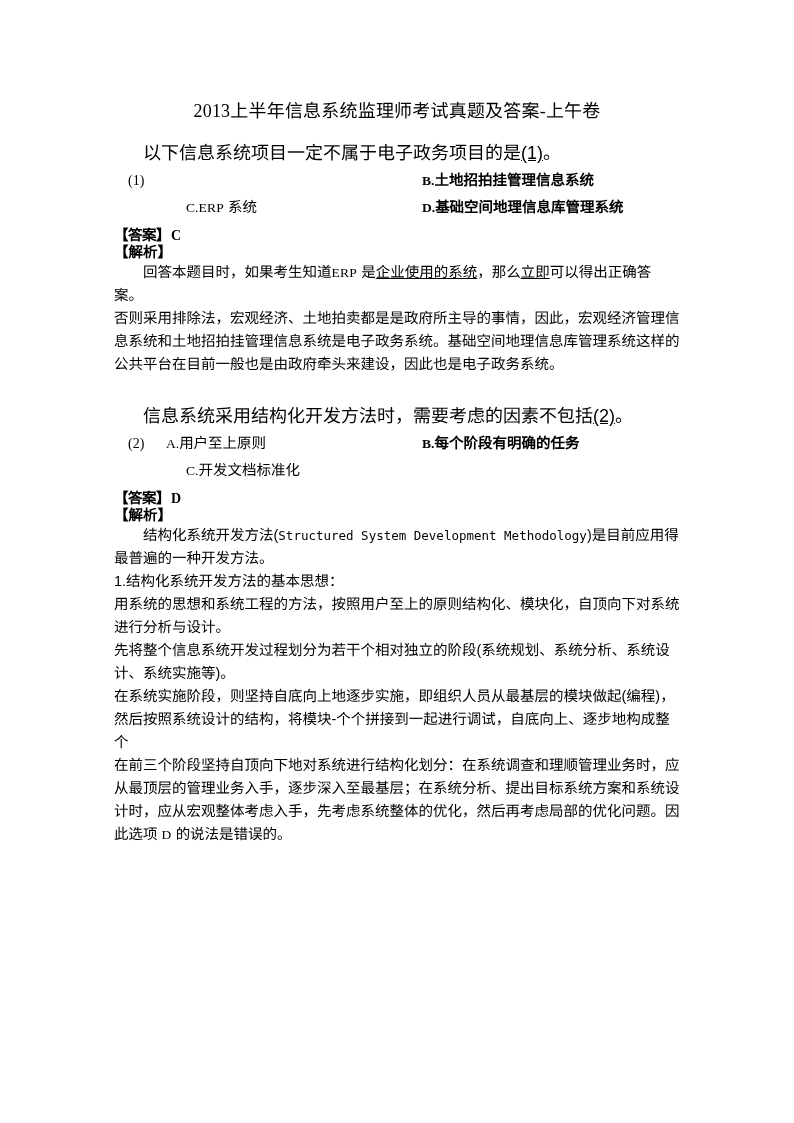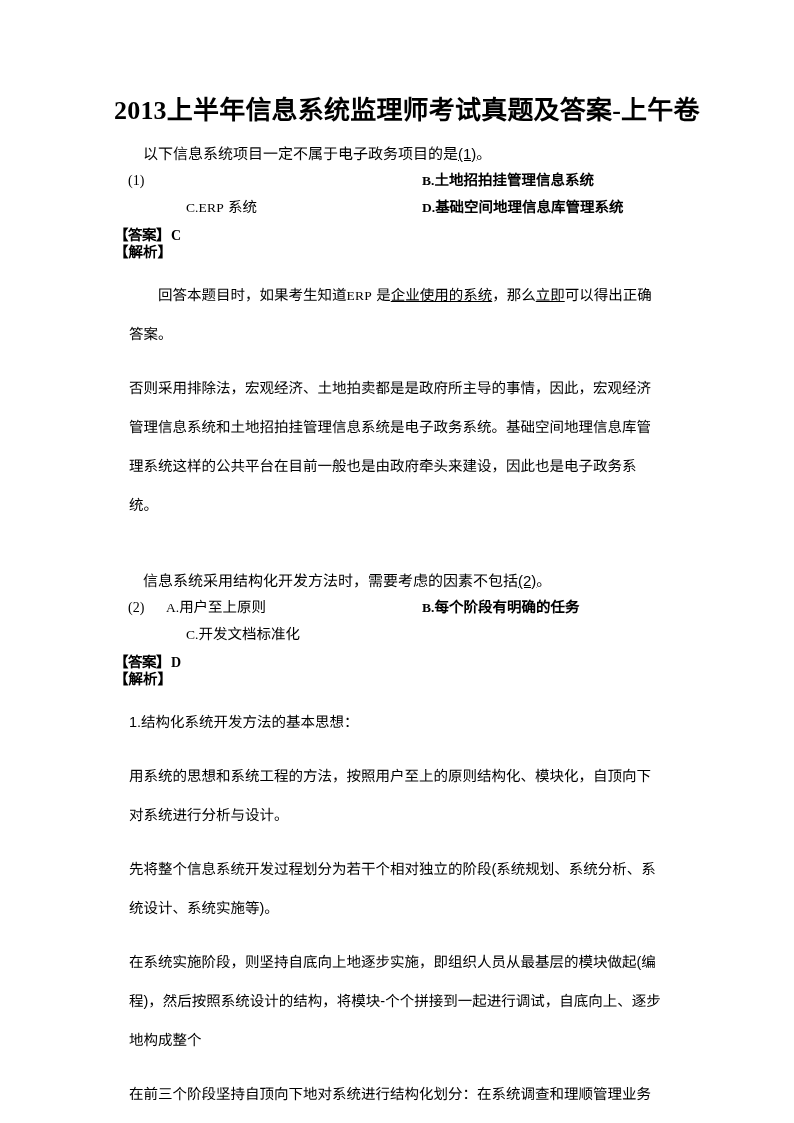--- a/index.html
+++ b/index.html
@@ -26,40 +26,40 @@
   .content {
     position: absolute;
     left: 114px;
     top: 96px;
     width: 566px;
   }
 
   
   .doc-title {
     font-family: "Liberation Serif", "DejaVu Serif", serif;
-    font-size: 26px;
-    font-weight: bold;
+    font-size: 18px;
+    font-weight: normal;
     line-height: 30px;
-    text-align: left;
+    text-align: center;
     letter-spacing: 0.2px;
     margin: 0 0 14px 0;
     white-space: nowrap;
   }
 
   
   .line {
-    font-size: 15px;
+    font-size: 18px;
     line-height: 27px;
     margin: 0;
     white-space: nowrap;
   }
   .para {
     font-size: 14.5px;
-    line-height: 39px;
-    margin: 15px;
+    line-height: 23px;
+    margin: 0;
   }
   .indent2 {
     text-indent: 29px;
   }
   .stem {
     text-indent: 29px;
   }
 
   
   .opt-row {
@@ -182,20 +182,21 @@
       <div class="opt-row">
         <span class="opt-left-indent"><span class="opt-letter">C.</span><span>开发文档标准化</span></span>
       </div>
 
       <div class="gap-sm"></div>
 
       <p class="tag-line"><span class="tag-label">【答案】</span><span class="tag-value">D</span></p>
 
       <p class="tag-line">【解析】</p>
 
+      <p class="para indent2"><span>结构化系统开发方法(</span><span class="mono-wide">Structured System Development Methodology</span><span>)是目前应用得最普遍的一种开发方法。</span></p>
 
       <p class="para">1.结构化系统开发方法的基本思想：</p>
 
       <p class="para">用系统的思想和系统工程的方法，按照用户至上的原则结构化、模块化，自顶向下对系统进行分析与设计。</p>
 
       <p class="para">先将整个信息系统开发过程划分为若干个相对独立的阶段(系统规划、系统分析、系统设计、系统实施等)。</p>
 
       <p class="para">在系统实施阶段，则坚持自底向上地逐步实施，即组织人员从最基层的模块做起(编程)，然后按照系统设计的结构，将模块-个个拼接到一起进行调试，自底向上、逐步地构成整个</p>
 
       <p class="para"><span>在前三个阶段坚持自顶向下地对系统进行结构化划分：在系统调查和理顺管理业务时，应从最顶层的管理业务入手，逐步深入至最基层；在系统分析、提出目标系统方案和系统设计时，应从宏观整体考虑入手，先考虑系统整体的优化，然后再考虑局部的优化问题。因此选项</span>&nbsp;<span class="mono">D</span>&nbsp;<span>的说法是错误的。</span></p>

